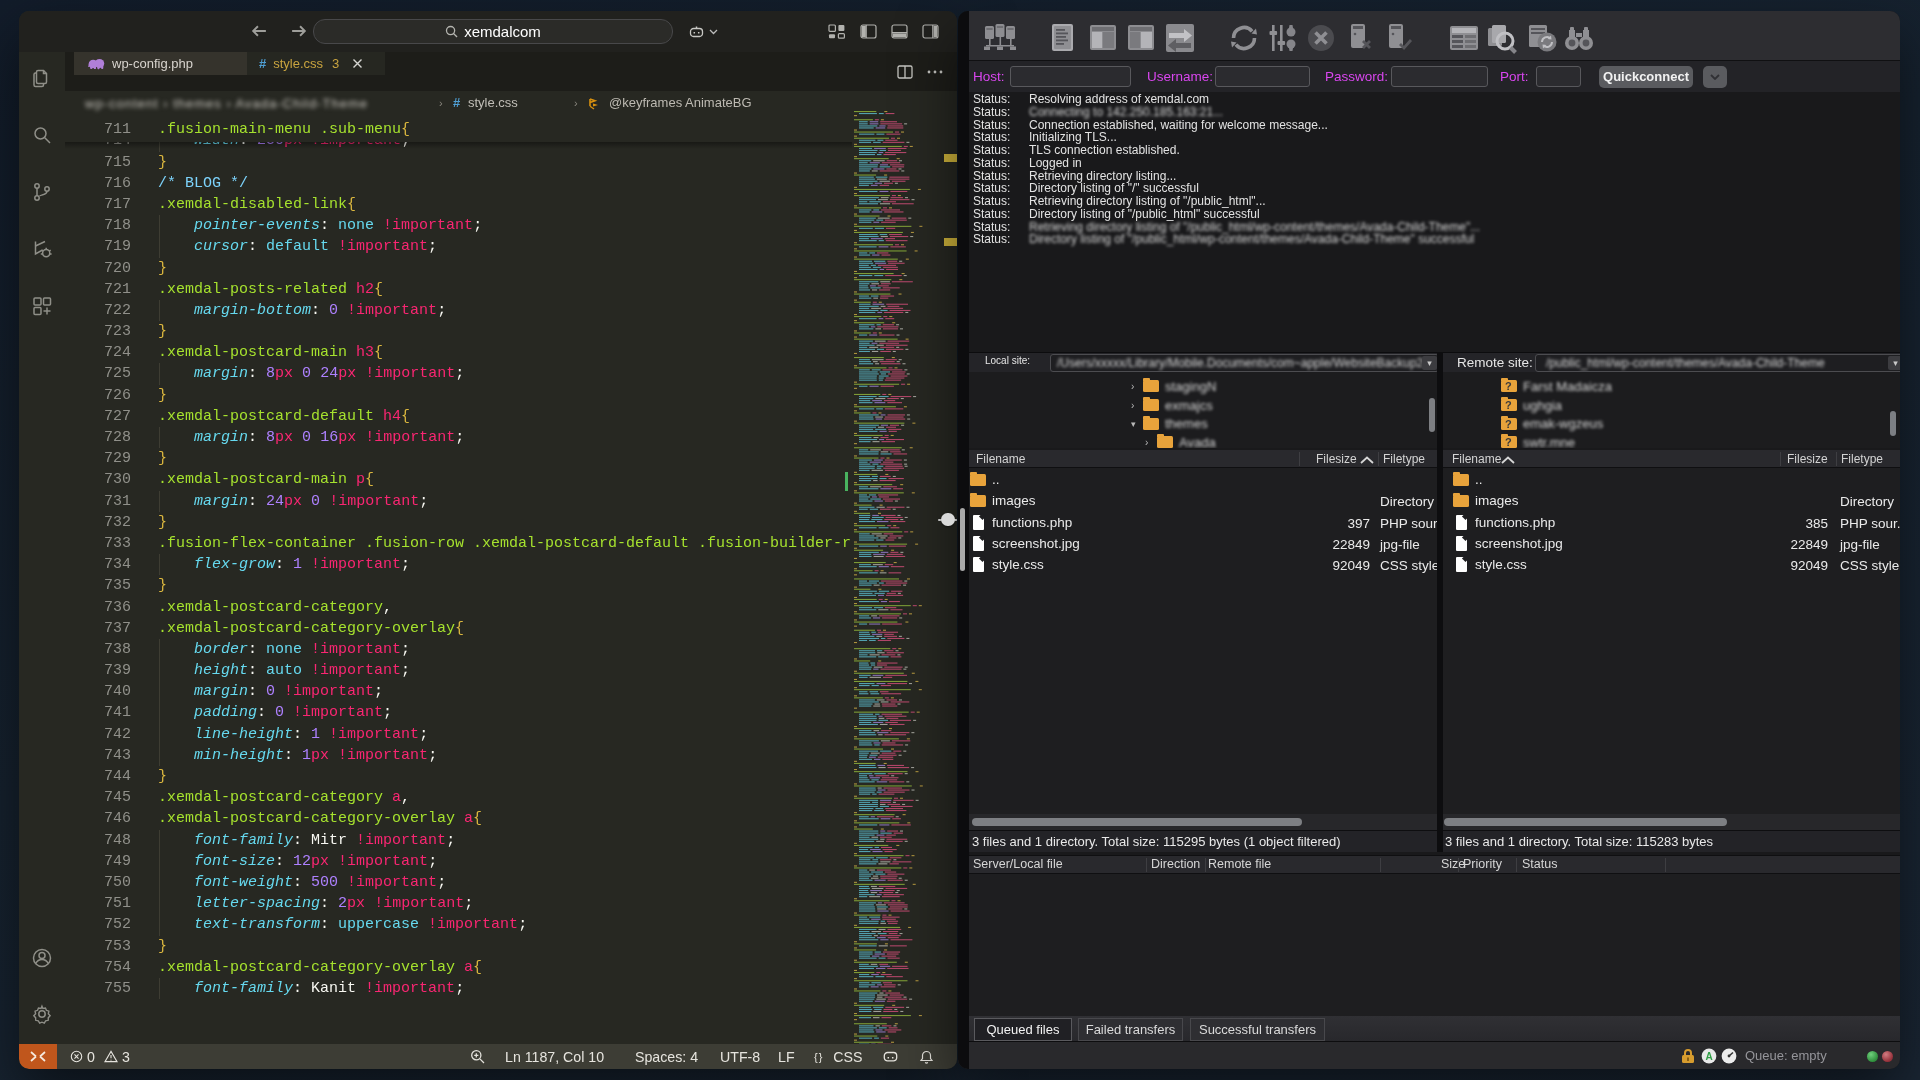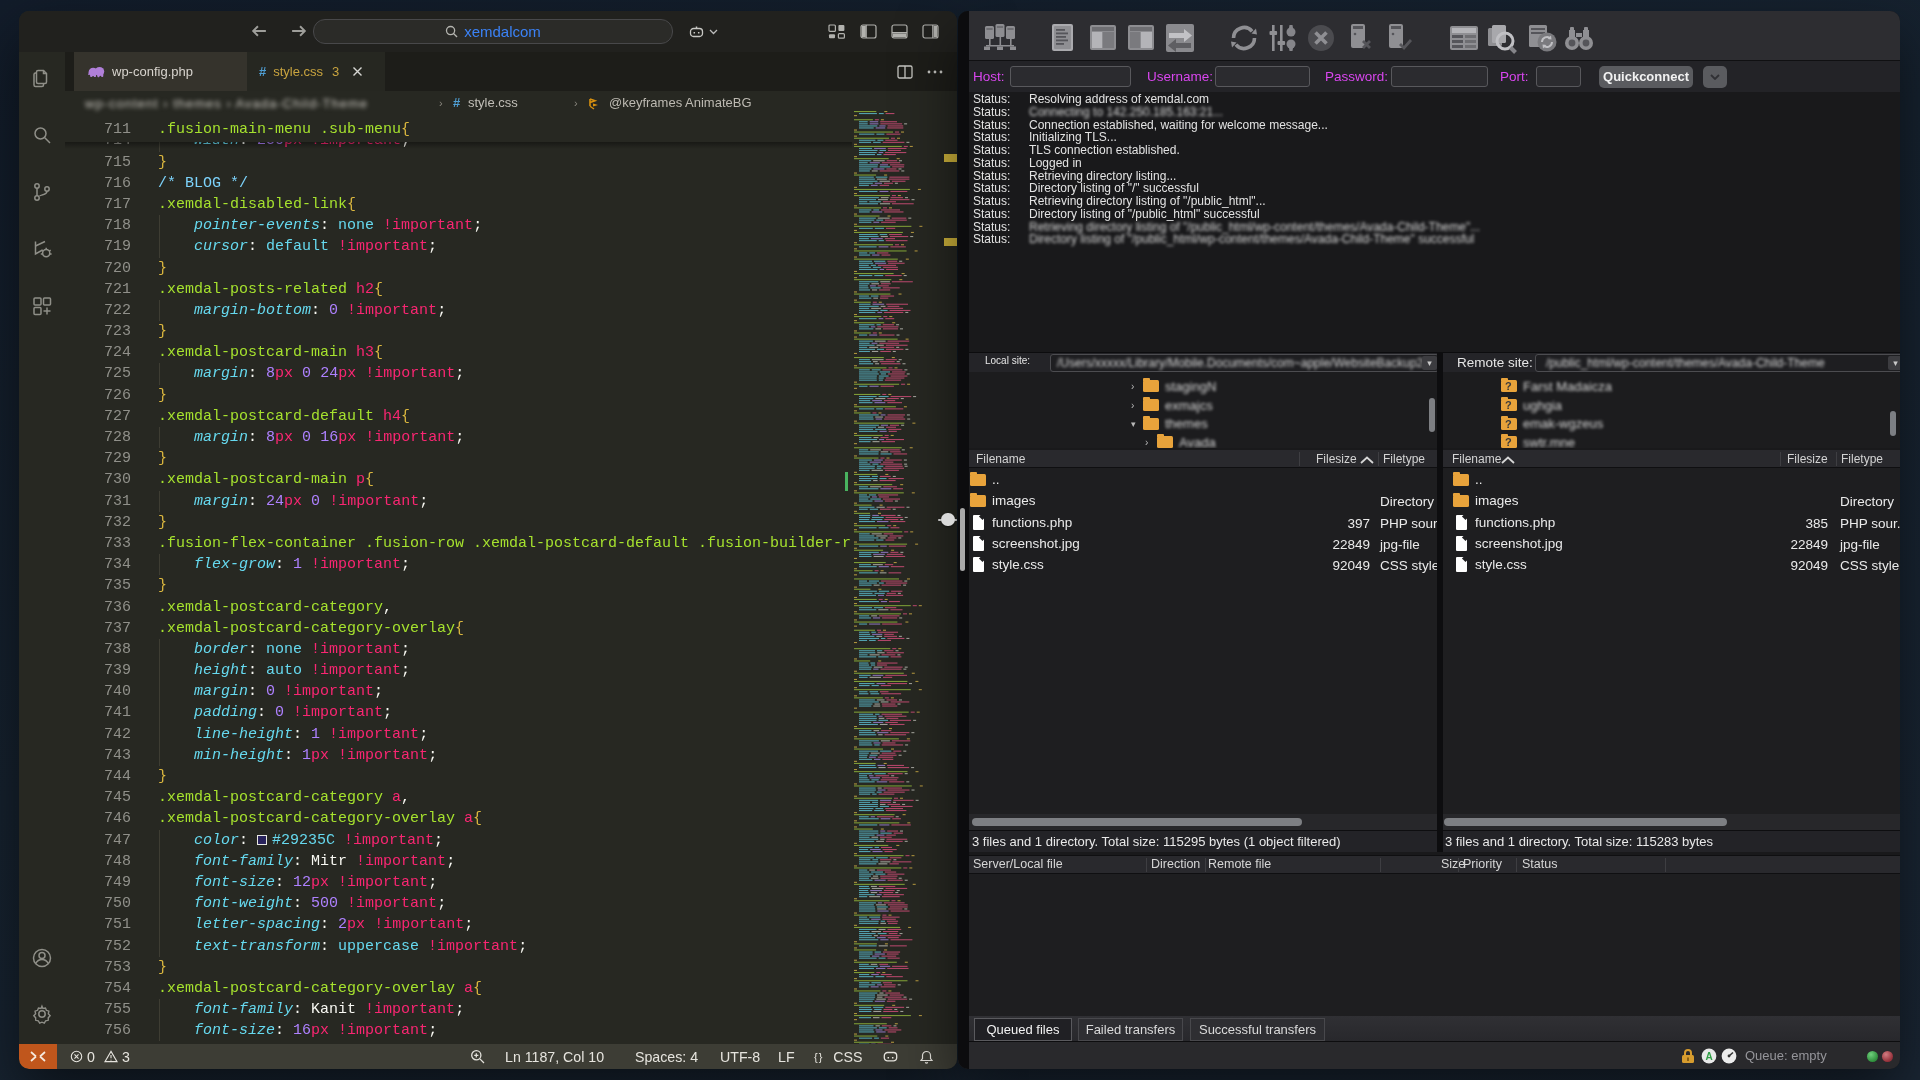--- a/index.html
+++ b/index.html
@@ -6,26 +6,26 @@
 body{background:linear-gradient(160deg,#121c2a 0%,#16222f 45%,#1a2634 100%);
 font-family:"Liberation Sans",sans-serif;-webkit-font-smoothing:antialiased}
 .abs{position:absolute}
 
 #vsc{position:absolute;left:19px;top:11px;width:938px;height:1058px;border-radius:10px;
 background:#272822;overflow:hidden;box-shadow:0 25px 60px rgba(0,0,0,.55);font-size:13px;color:#ccc}
 #vtitle{position:absolute;left:0;top:0;width:100%;height:41px;background:#21211e}
 .navarr{position:absolute;top:12px;width:18px;height:16px;stroke:#9e9e9a;stroke-width:1.8;fill:none}
 #vsearch{position:absolute;left:294px;top:8px;width:360px;height:25px;border-radius:12px;
 background:#2b2b28;border:1px solid #48484a;display:flex;align-items:center;justify-content:center;
-color:#3b82f6;font-size:15px;font-weight:500}
+color:#ffffff;font-size:15px;font-weight:500}
 #vsearch svg{margin-right:6px}
 .titic{position:absolute;top:13px}
 
 #vtabs{position:absolute;left:0;top:41px;width:100%;height:39px;background:#1d1d19}
-.tab{position:absolute;top:0;height:39px;display:flex;align-items:center;font-size:13px}
+.tab{position:absolute;top:0;height:23px;display:flex;align-items:center;font-size:13px}
 #tab1{left:55px;width:173px;background:#35332c;color:#d8d4ce;padding-left:14px}
 #tab2{left:228px;width:138px;background:#262721;color:#c9a43f;padding-left:12px}
 #tabacts{position:absolute;right:14px;top:0;height:39px;display:flex;align-items:center;gap:14px;color:#c5c5c1}
 
 #vbread{position:absolute;top:80px;height:26px;font-size:12.5px;color:#a29f97;white-space:pre}
 .blur{filter:blur(1.9px);color:#c9c6bf}
 .blur2{filter:blur(1.7px);color:#d6d6d6}
 .bsep{color:#8a877f;padding:0 7px;font-size:11px}
 
 #vact{position:absolute;left:0;top:41px;width:46px;height:992px;background:#272822}
@@ -198,30 +198,28 @@
 <div class="cl"><span class="ln">737</span><span class="ct"><i class="g">.xemdal-postcard-category-overlay</i><i class="b">{</i></span></div>
 <div class="cl"><s class="ig"></s><span class="ln">738</span><span class="ct">    <i class="p">border</i><i class="w">:</i> <i class="v">none</i><i class="w"> </i><i class="k">!important</i><i class="w">;</i></span></div>
 <div class="cl"><s class="ig"></s><span class="ln">739</span><span class="ct">    <i class="p">height</i><i class="w">:</i> <i class="v">auto</i><i class="w"> </i><i class="k">!important</i><i class="w">;</i></span></div>
 <div class="cl"><s class="ig"></s><span class="ln">740</span><span class="ct">    <i class="p">margin</i><i class="w">:</i> <i class="n">0</i><i class="w"> </i><i class="k">!important</i><i class="w">;</i></span></div>
 <div class="cl"><s class="ig"></s><span class="ln">741</span><span class="ct">    <i class="p">padding</i><i class="w">:</i> <i class="n">0</i><i class="w"> </i><i class="k">!important</i><i class="w">;</i></span></div>
 <div class="cl"><s class="ig"></s><span class="ln">742</span><span class="ct">    <i class="p">line-height</i><i class="w">:</i> <i class="n">1</i><i class="w"> </i><i class="k">!important</i><i class="w">;</i></span></div>
 <div class="cl"><s class="ig"></s><span class="ln">743</span><span class="ct">    <i class="p">min-height</i><i class="w">:</i> <i class="n">1</i><i class="k">px</i><i class="w"> </i><i class="k">!important</i><i class="w">;</i></span></div>
 <div class="cl"><span class="ln">744</span><span class="ct"><i class="b">}</i></span></div>
 <div class="cl"><span class="ln">745</span><span class="ct"><i class="g">.xemdal-postcard-category </i><i class="k">a</i><i class="w">,</i></span></div>
 <div class="cl"><span class="ln">746</span><span class="ct"><i class="g">.xemdal-postcard-category-overlay </i><i class="k">a</i><i class="b">{</i></span></div>
-<div class="cl"><s class="ig"></s><span class="ln">747</span><span class="ct">    <i class="p">color</i><i class="w">:</i> <i class="sw"></i><i class="v">#29235C</i> <i class="k">!important</i><i class="w">;</i></span></div>
 <div class="cl"><s class="ig"></s><span class="ln">748</span><span class="ct">    <i class="p">font-family</i><i class="w">:</i> <i class="w">Mitr</i><i class="w"> </i><i class="k">!important</i><i class="w">;</i></span></div>
 <div class="cl"><s class="ig"></s><span class="ln">749</span><span class="ct">    <i class="p">font-size</i><i class="w">:</i> <i class="n">12</i><i class="k">px</i><i class="w"> </i><i class="k">!important</i><i class="w">;</i></span></div>
 <div class="cl"><s class="ig"></s><span class="ln">750</span><span class="ct">    <i class="p">font-weight</i><i class="w">:</i> <i class="n">500</i><i class="w"> </i><i class="k">!important</i><i class="w">;</i></span></div>
 <div class="cl"><s class="ig"></s><span class="ln">751</span><span class="ct">    <i class="p">letter-spacing</i><i class="w">:</i> <i class="n">2</i><i class="k">px</i><i class="w"> </i><i class="k">!important</i><i class="w">;</i></span></div>
 <div class="cl"><s class="ig"></s><span class="ln">752</span><span class="ct">    <i class="p">text-transform</i><i class="w">:</i> <i class="v">uppercase</i><i class="w"> </i><i class="k">!important</i><i class="w">;</i></span></div>
 <div class="cl"><span class="ln">753</span><span class="ct"><i class="b">}</i></span></div>
 <div class="cl"><span class="ln">754</span><span class="ct"><i class="g">.xemdal-postcard-category-overlay </i><i class="k">a</i><i class="b">{</i></span></div>
 <div class="cl"><s class="ig"></s><span class="ln">755</span><span class="ct">    <i class="p">font-family</i><i class="w">:</i> <i class="w">Kanit</i><i class="w"> </i><i class="k">!important</i><i class="w">;</i></span></div>
-<div class="cl"><s class="ig"></s><span class="ln">756</span><span class="ct">    <i class="p">font-size</i><i class="w">:</i> <i class="n">16</i><i class="k">px</i><i class="w"> </i><i class="k">!important</i><i class="w">;</i></span></div>
   </div>
   <div id="vsticky"><span class="ln">711</span><span class="ct"><i class="g">.fusion-main-menu .sub-menu</i><i class="b">{</i></span></div>
   <div id="vminimap"><svg width="88" height="936" viewBox="0 0 88 936">
         <rect x="2" y="1" width="22.3" height="1.1" fill="#96bd3c" fill-opacity="0.78"></rect>
         <rect x="32.3" y="1" width="3" height="1.1" fill="#cfae45" fill-opacity="0.8"></rect>
         <rect x="7" y="3" width="17.9" height="1.1" fill="#5fc3d6" fill-opacity="0.78"></rect>
         <rect x="26.9" y="3" width="4.8" height="1.1" fill="#5fc3d6" fill-opacity="0.78"></rect>
         <rect x="33.6" y="3" width="8.8" height="1.1" fill="#d8507c" fill-opacity="0.78"></rect>
         <rect x="2" y="5.1" width="3" height="1.1" fill="#cfae45" fill-opacity="0.8"></rect>
         <rect x="2" y="9.2" width="18.9" height="1.1" fill="#96bd3c" fill-opacity="0.78"></rect>

